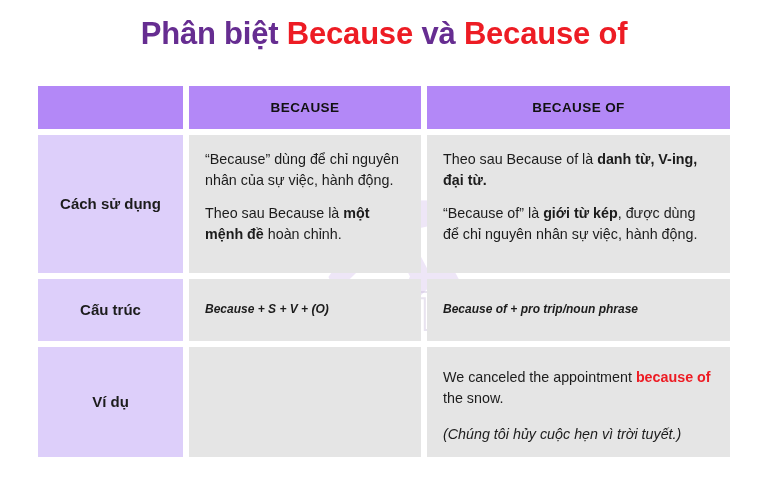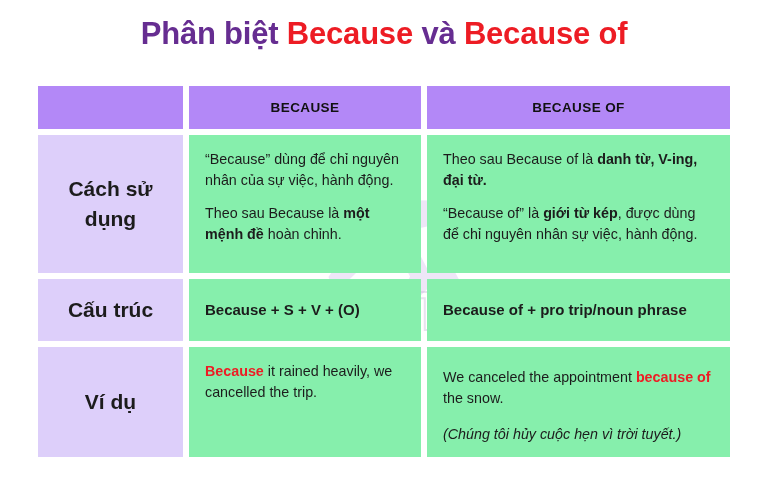--- a/index.html
+++ b/index.html
@@ -90,48 +90,48 @@
     align-items: center;
     justify-content: center;
     font-size: 13.5px;
     font-weight: bold;
     color: #111111;
     letter-spacing: 0.4px;
   }
 
   
   .cell {
-    background: #86efac;
+    background: #e5e5e5;
     box-sizing: border-box;
     padding: 14px 16px 12px 16px;
     font-size: 14.3px;
     line-height: 1.45;
     color: #1c1c1c;
   }
   .cell.label {
     background: #ddcffa;
     display: flex;
     align-items: center;
     justify-content: center;
     padding: 0 8px;
-    font-size: 21px;
+    font-size: 15px;
     font-weight: bold;
     text-align: center;
   }
   .cell p { margin: 0; }
   .cell p + p { margin-top: 13px; }
   .cell b { font-weight: bold; }
   .cell i { font-style: italic; }
   .hl { color: #ed1c24; font-weight: bold; }
 
   
   .row-usage .cell   { min-height: 138px; }
   .row-struct .cell  { min-height: 62px; display: flex; align-items: center; padding-top: 0; padding-bottom: 0; }
   .row-struct .cell.label { min-height: 62px; padding-left: 8px; }
-  .row-struct .struct-text { font-weight: bold; font-size: 15px; }
+  .row-struct .struct-text { font-weight: bold; font-size: 12px; font-style: italic; }
   .row-ex .cell      { min-height: 110px; }
   .row-ex .c3.cell   { display: flex; align-items: flex-end; }
 </style>
 </head>
 <body>
 
 <div class="title">
   <span class="t-purple">Phân biệt </span><span class="t-red">Because</span><span class="t-purple"> và </span><span class="t-red">Because of</span>
 </div>
 
@@ -174,21 +174,20 @@
       <span class="struct-text">Because + S + V + (O)</span>
     </div>
     <div class="cell c3">
       <span class="struct-text">Because of + pro trip/noun phrase</span>
     </div>
   </div>
 
   <div class="row row-ex">
     <div class="cell label c1">Ví dụ</div>
     <div class="cell c2">
-      <p><span class="hl">Because</span><span> it rained heavily, we cancelled the trip.</span></p>
     </div>
     <div class="cell c3">
       <div>
         <p><span>We canceled the appointment </span><span class="hl">because of</span><span> the snow.</span></p>
         <p style="margin-top:16px"><i>(Chúng tôi hủy cuộc hẹn vì trời tuyết.)</i></p>
       </div>
     </div>
   </div>
 
 </div>

